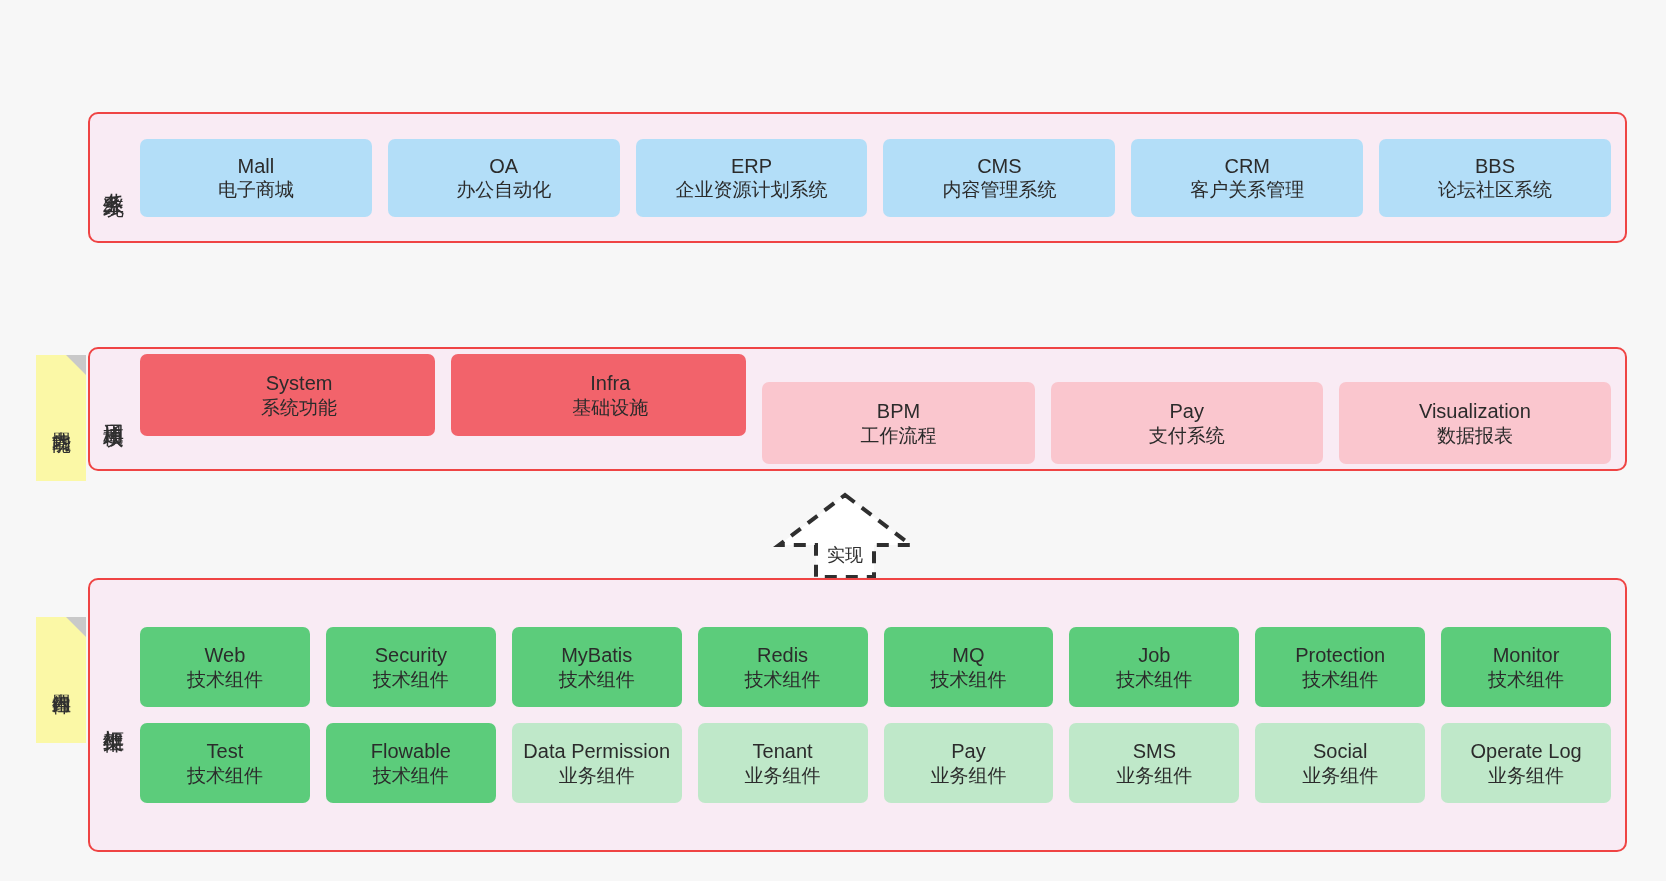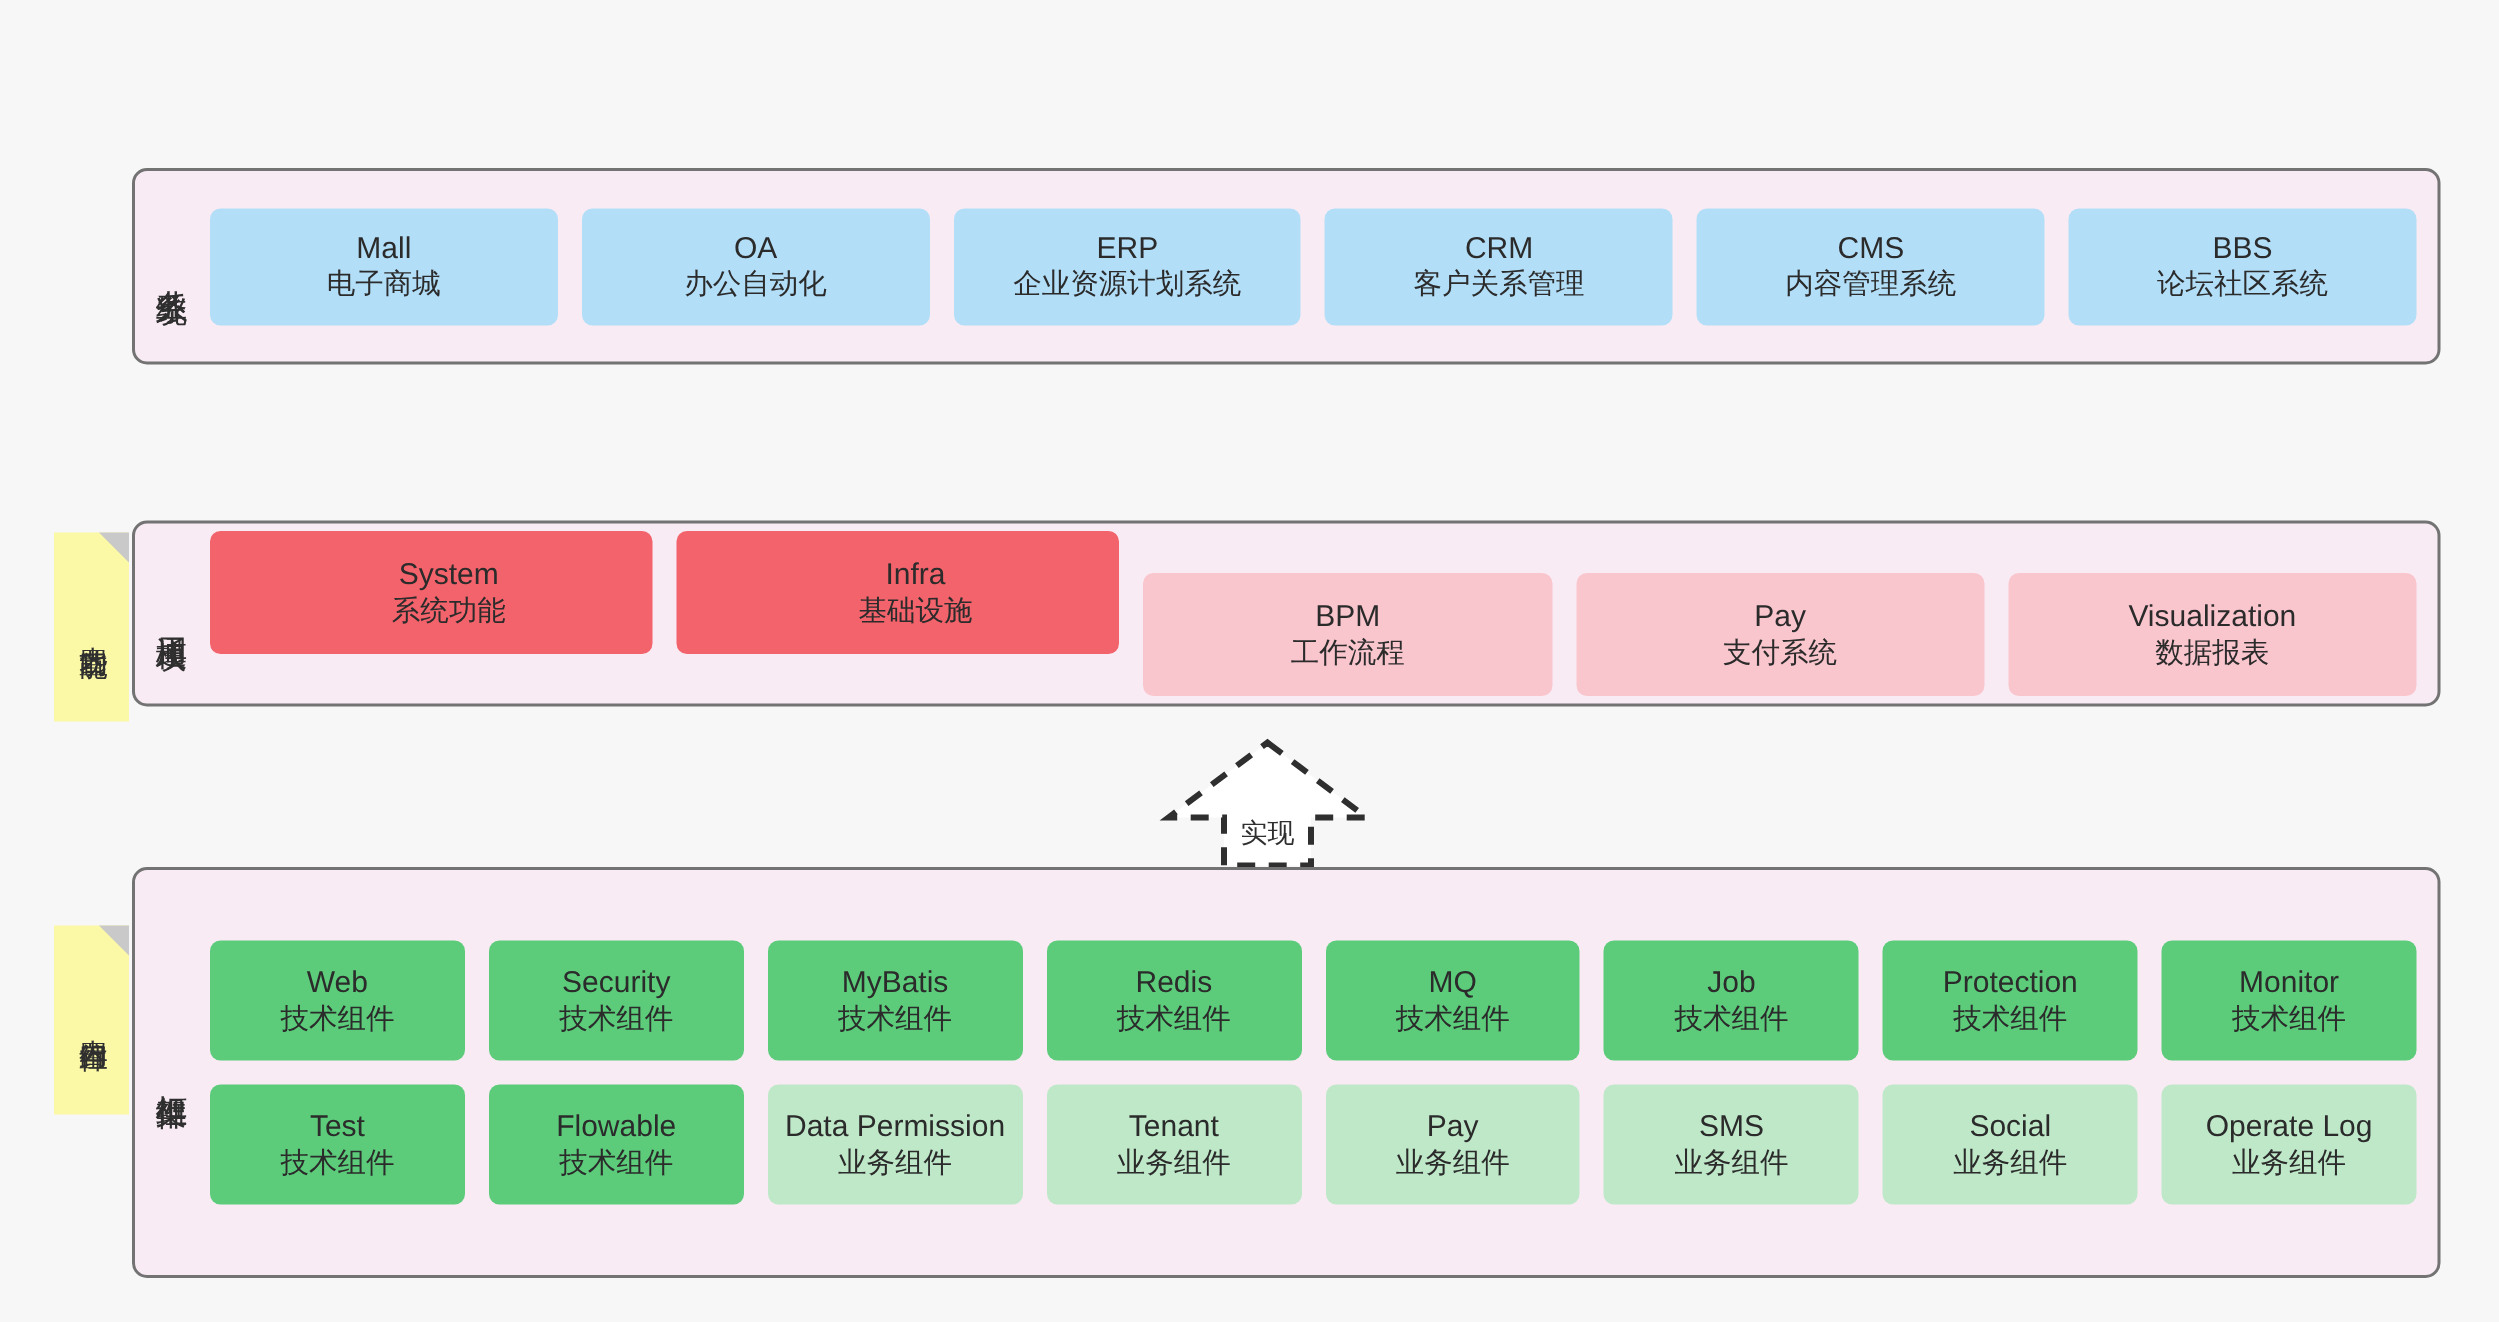--- a/index.html
+++ b/index.html
@@ -18,21 +18,21 @@
     position: relative;
     width: 1666px;
     height: 881px;
     background: #f7f7f7;
   }
 
   
   .layer {
     position: absolute;
     background: #f9ebf4;
-    border: 2px solid #737373;
+    border: 2px solid #ef4444;
     border-radius: 10px;
     box-sizing: border-box;
     display: flex;
     align-items: stretch;
   }
   .layer-label {
     flex: 0 0 auto;
     width: 46px;
     display: flex;
     align-items: center;
@@ -149,26 +149,26 @@
           </div>
           <div class="card c-blue">
             <div class="l1">OA</div>
             <div class="l2">办公自动化</div>
           </div>
           <div class="card c-blue">
             <div class="l1">ERP</div>
             <div class="l2">企业资源计划系统</div>
           </div>
           <div class="card c-blue">
+            <div class="l1">CMS</div>
+            <div class="l2">内容管理系统</div>
+          </div>
+          <div class="card c-blue">
             <div class="l1">CRM</div>
             <div class="l2">客户关系管理</div>
-          </div>
-          <div class="card c-blue">
-            <div class="l1">CMS</div>
-            <div class="l2">内容管理系统</div>
           </div>
           <div class="card c-blue">
             <div class="l1">BBS</div>
             <div class="l2">论坛社区系统</div>
           </div>
         </div>
     </div>
   </div>
 
 

